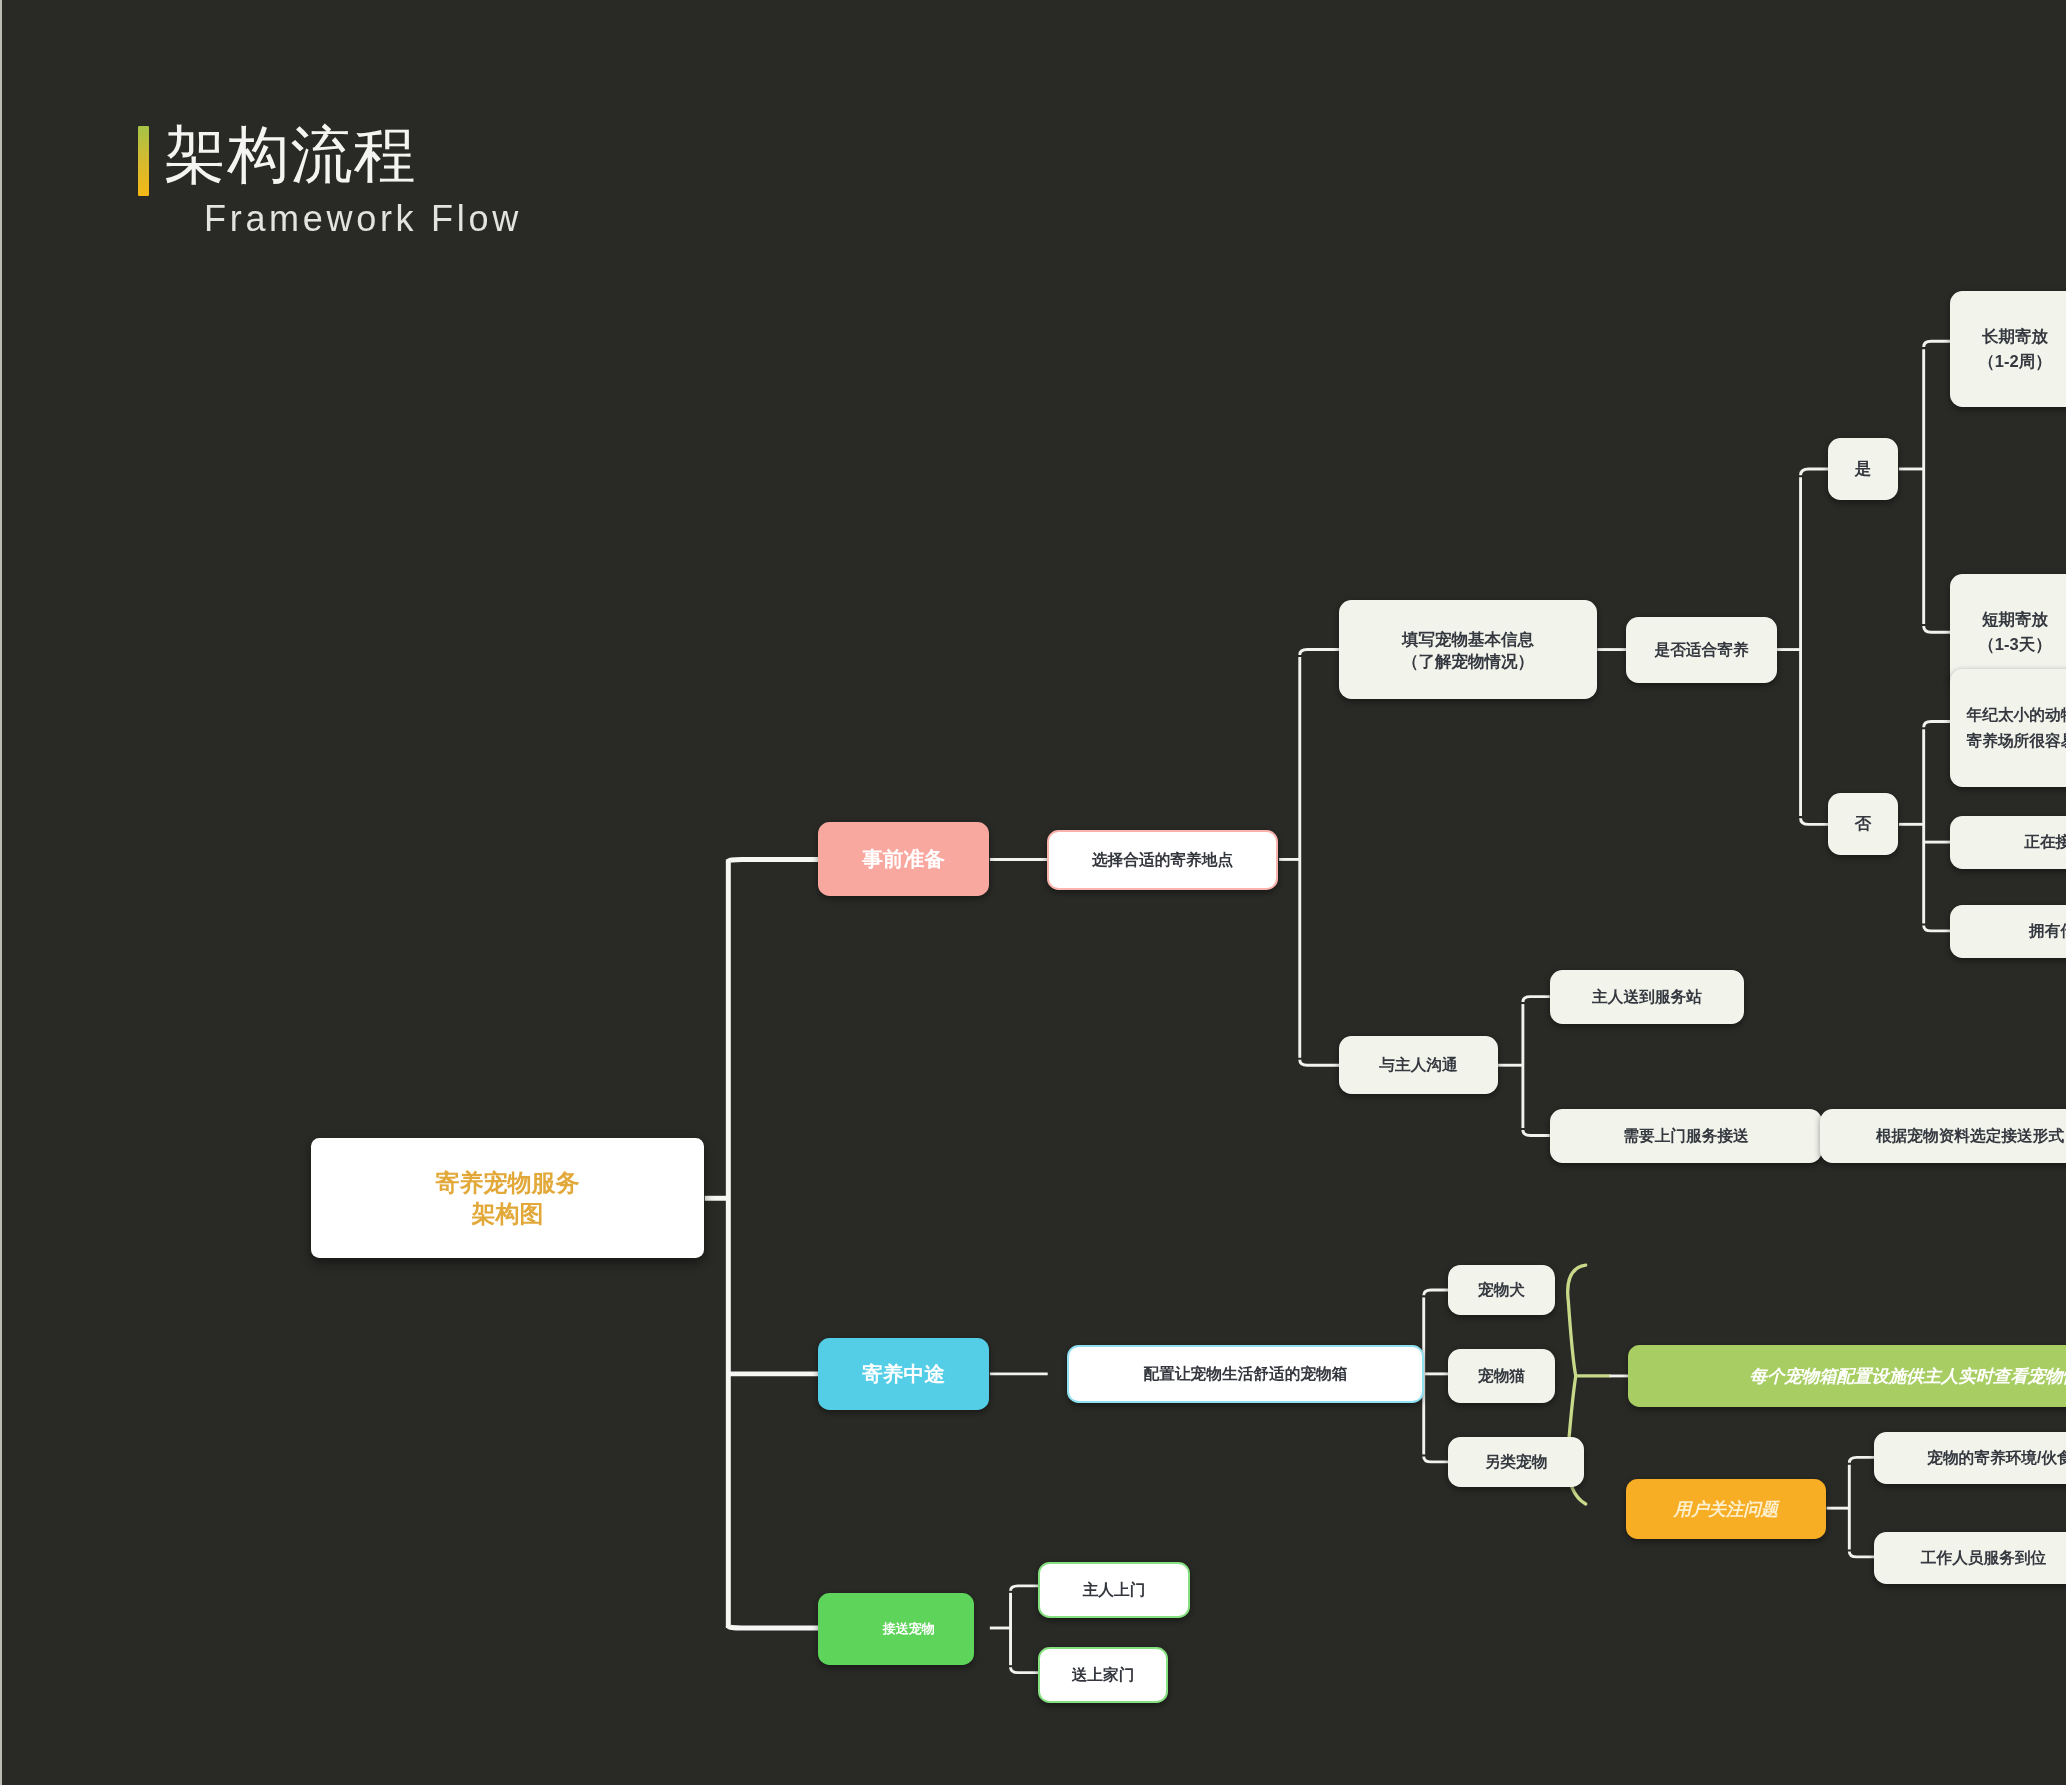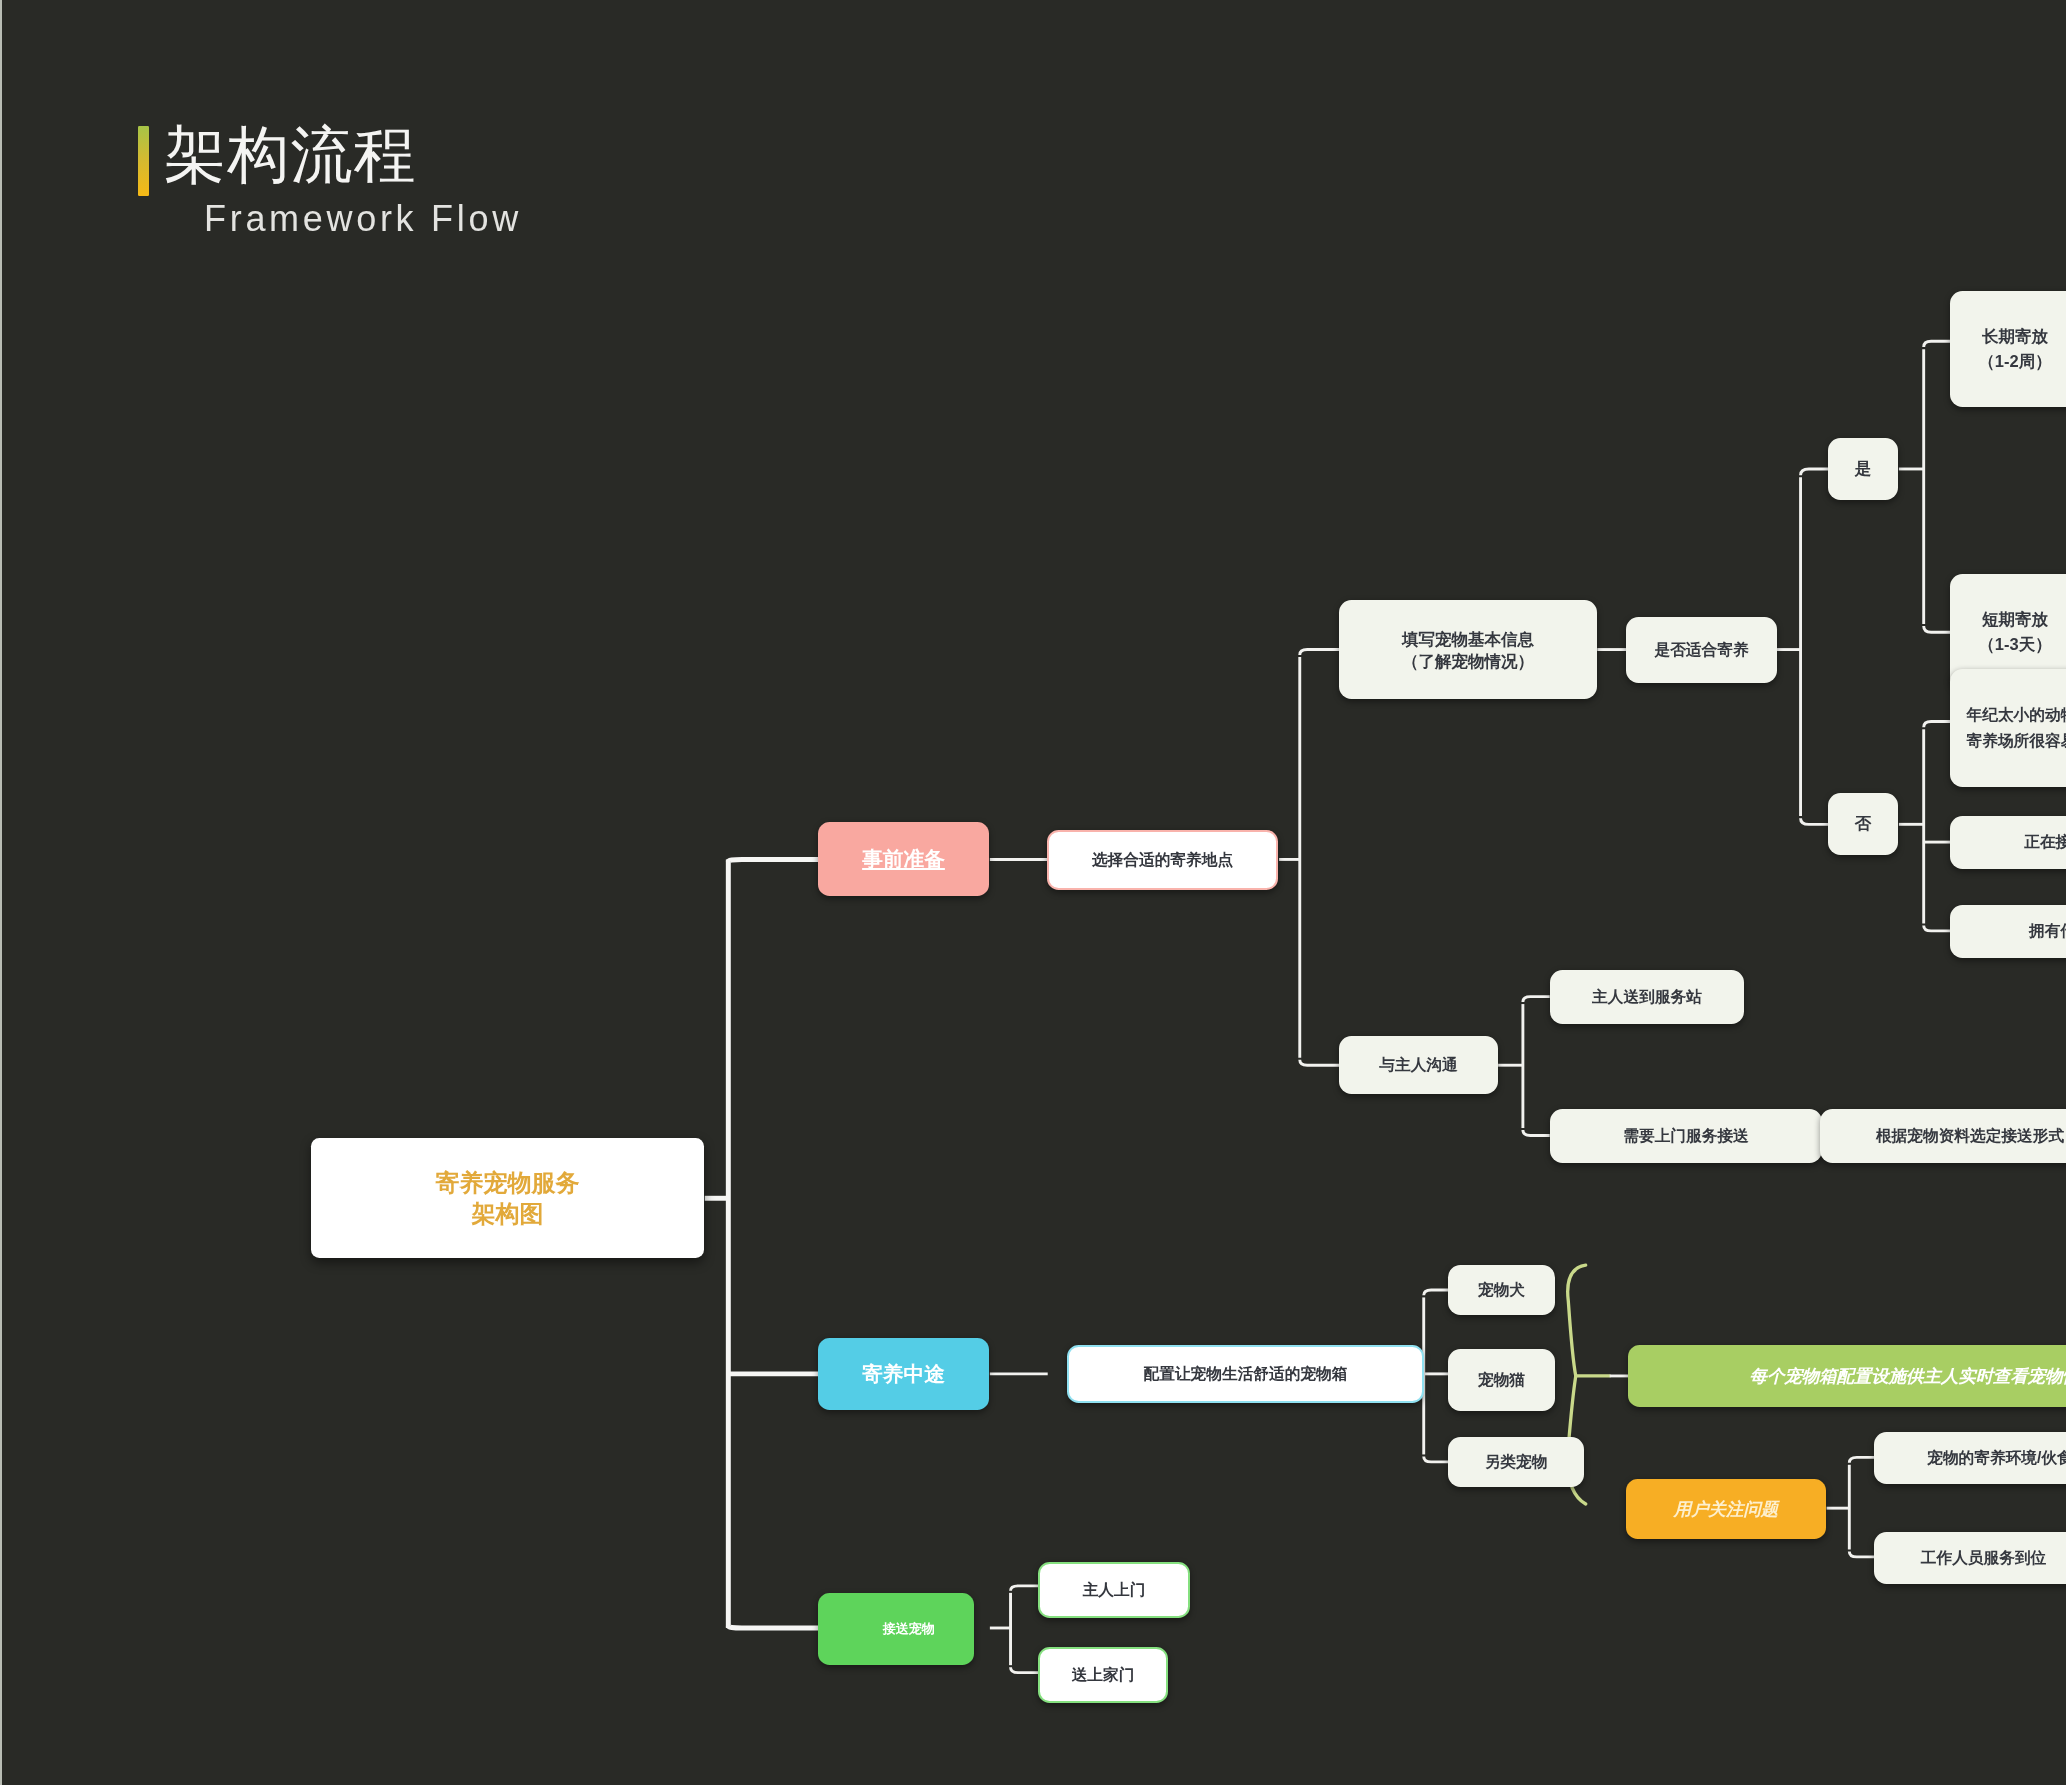--- a/index.html
+++ b/index.html
@@ -50,21 +50,21 @@
   }
   
   .n-plain { background: #f2f4ec; color: #35383f; border-radius: 12.4px; }
   
   #root-node {
     background: #ffffff; color: #e2a93a;
     border-radius: 8.3px; font-size: 24px; line-height: 31px;
     font-weight: 700; box-shadow: 0 4.1px 10.7px rgba(0,0,0,0.45);
   }
   
-  .n-pink   { background: #f9a8a0; color: #ffffff; text-decoration: underline; }
+  .n-pink   { background: #f9a8a0; color: #ffffff; }
   .n-cyan   { background: #54cde6; color: #ffffff; }
   .n-green  { background: #5ed45b; color: #ffffff; }
   .n-olive  { background: #a8ce63; color: #ffffff; }
   .n-orange { background: #f7ae24; color: #fdf0cf; }
   
   .n-out-pink  { background: #ffffff; color: #34373e; border: 2.9px solid #f9b3ac; }
   .n-out-cyan  { background: #ffffff; color: #34373e; border: 2.9px solid #8fe0f0; margin-left: 20px; }
   .n-out-green { background: #ffffff; color: #34373e; border: 2.9px solid #85e07f; }
 </style>
 </head>
@@ -204,21 +204,21 @@
   <div class="node n-plain" style="left:1548px; top:1109px; width:272px; height:54px; font-size:15.7px;">需要上门服务接送</div>
 
   <div class="node n-plain" style="left:1818px; top:1109px; width:300px; height:54px; font-size:15.7px;">根据宠物资料选定接送形式</div>
 
   <div class="node n-cyan" style="left:816px; top:1338px; width:171px; height:72px; font-size:20.7px;">寄养中途</div>
 
   <div class="node n-out-cyan" style="left:1045px; top:1345px; width:357px; height:58px; font-size:15.7px;">配置让宠物生活舒适的宠物箱</div>
 
   <div class="node n-plain" style="left:1446px; top:1265px; width:107px; height:50px; font-size:15.7px;">宠物犬</div>
 
-  <div class="node n-plain" style="left:1446px; top:1349px; width:107px; height:62px; font-size:15.7px;">宠物猫</div>
+  <div class="node n-plain" style="left:1446px; top:1349px; width:107px; height:54px; font-size:15.7px;">宠物猫</div>
 
   <div class="node n-plain" style="left:1446px; top:1437px; width:136px; height:50px; font-size:15.7px;text-align:center;">另类宠物</div>
 
   <div class="node n-olive" style="left:1626px; top:1345px; width:591px; height:62px; font-size:17.4px; font-style:italic;">每个宠物箱配置设施供主人实时查看宠物情况</div>
 
   <div class="node n-orange" style="left:1624px; top:1479px; width:200px; height:60px; font-size:17.4px; font-style:italic;">用户关注问题</div>
 
   <div class="node n-plain" style="left:1872px; top:1432px; width:252px; height:52px; font-size:15.7px;">宠物的寄养环境/伙食</div>
 
   <div class="node n-plain" style="left:1872px; top:1532px; width:219px; height:52px; font-size:15.7px;">工作人员服务到位</div>

